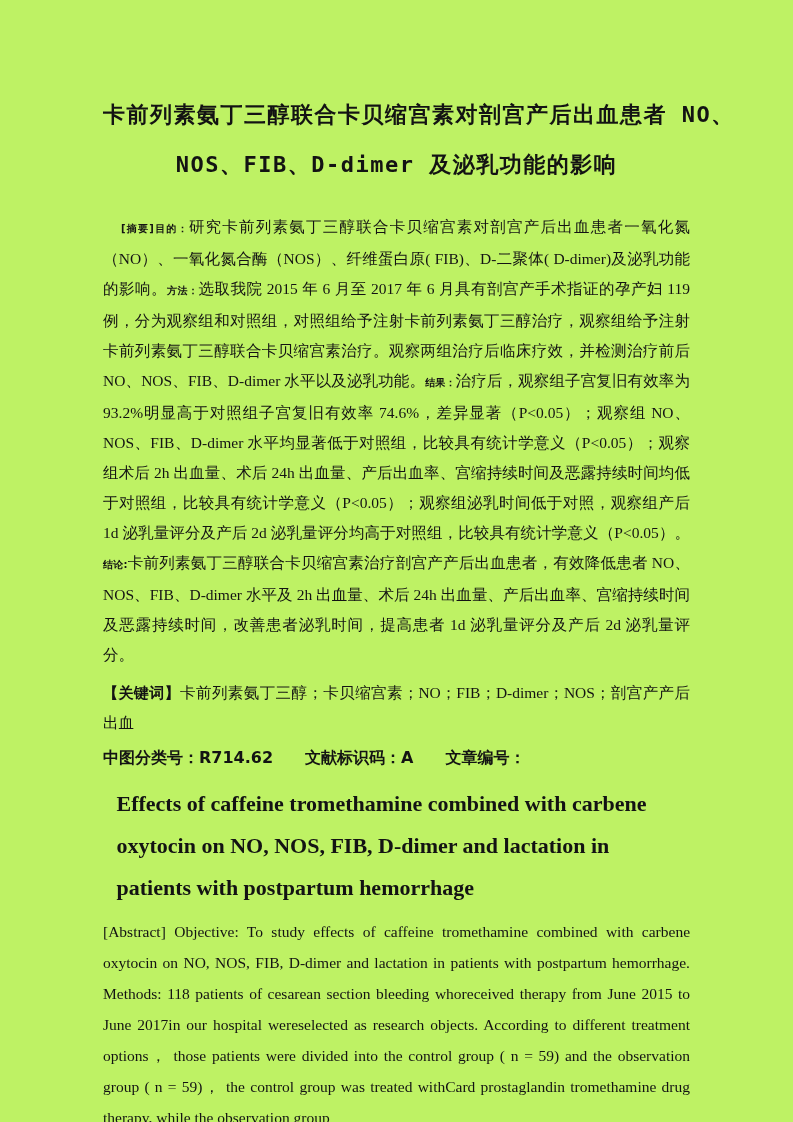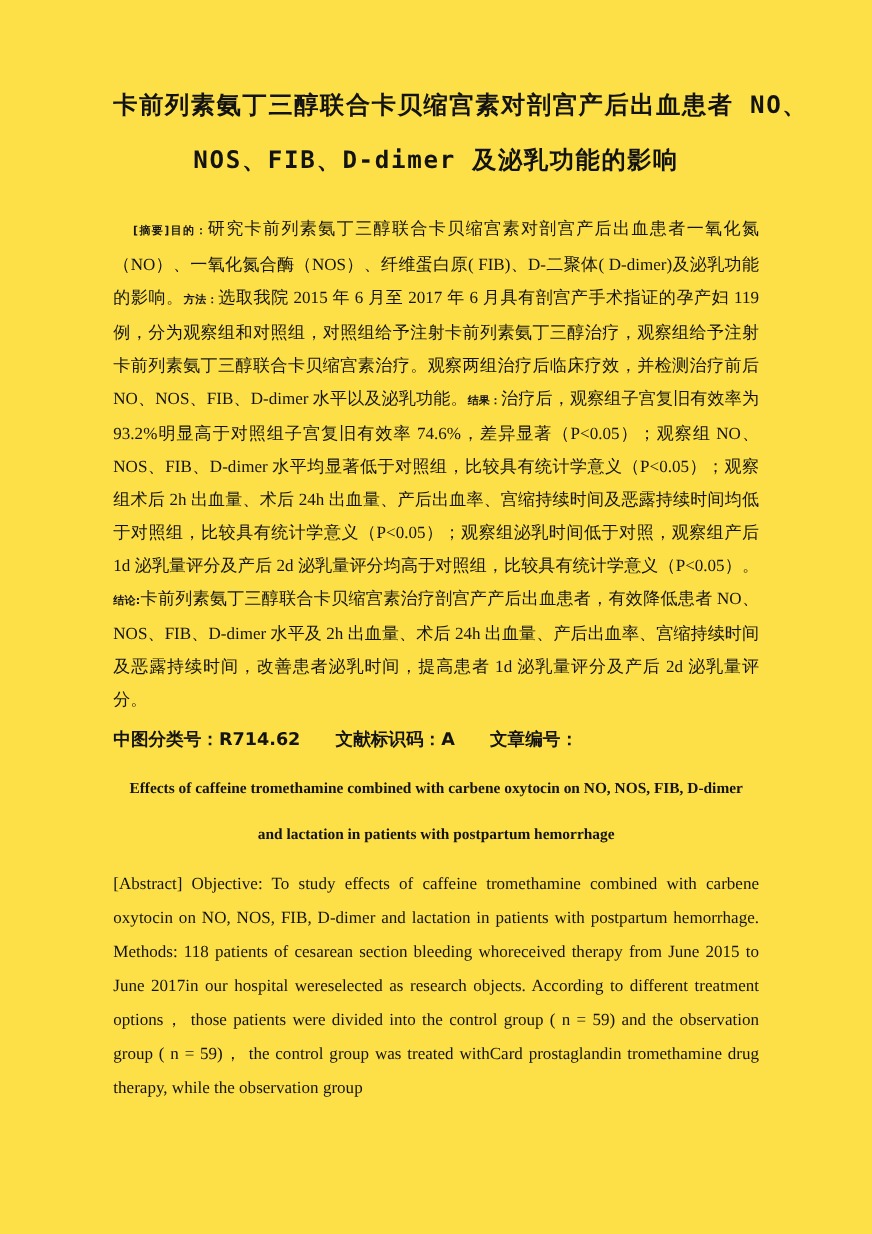--- a/index.html
+++ b/index.html
@@ -1,23 +1,23 @@
 <!DOCTYPE html>
 <html><head>
 <meta charset="utf-8">
 <style>
   html, body { margin: 0; padding: 0; background: #ffffff; }
   .page {
     position: relative;
     width: 793px;
     height: 1122px;
     margin: 0 auto;
-    background: #fde047;
+    background: #bef264;
     box-sizing: border-box;
-    padding: 72px 103px 0 103px;
+    padding: 90px 103px 0 103px;
     color: #131313;
     font-family: "Liberation Serif", serif;
     overflow: hidden;
   }
   
   .title-zh {
     margin: 0 0 22px 0;
     text-align: center;
     font-family: "DejaVu Sans Mono", "DejaVu Sans", "Liberation Sans", sans-serif;
     font-weight: bold;
@@ -53,22 +53,21 @@
     margin: 5px 0 0 0;
     font-size: 16px;
     line-height: 30px;
   }
   .clc .grp { margin-right: 32px; }
   .clc .grp:last-child { margin-right: 0; }
   
   .title-en {
     max-width: 560px;
     margin: 10px auto 0 auto;
-    text-align: center;
-    font-size: 14px;
+    font-size: 22px;
     font-weight: bold;
     line-height: 42px;
     font-family: "Liberation Serif", serif;
   }
   
   .abs-en {
     margin: 7px 0 0 0;
     font-size: 15.5px;
     line-height: 31px;
     text-align: justify;
@@ -83,20 +82,23 @@
 
   <h1 class="title-zh">
     <span class="tl">卡前列素氨丁三醇联合卡贝缩宫素对剖宫产后出血患者 NO、</span>
     <span class="tl">NOS、FIB、D-dimer 及泌乳功能的影响</span>
   </h1>
 
   <p class="abs-zh">
     <b>[摘要]目的：</b><span>研究卡前列素氨丁三醇联合卡贝缩宫素对剖宫产后出血患者一氧化氮（NO）、一氧化氮合酶（NOS）、纤维蛋白原( FIB)、D-二聚体( D-dimer)及泌乳功能的影响。</span><b>方法：</b><span>选取我院 2015 年 6 月至 2017 年 6 月具有剖宫产手术指证的孕产妇 119 例，分为观察组和对照组，对照组给予注射卡前列素氨丁三醇治疗，观察组给予注射卡前列素氨丁三醇联合卡贝缩宫素治疗。观察两组治疗后临床疗效，并检测治疗前后 NO、NOS、FIB、D-dimer 水平以及泌乳功能。</span><b>结果：</b><span>治疗后，观察组子宫复旧有效率为 93.2%明显高于对照组子宫复旧有效率 74.6%，差异显著（P&lt;0.05）；观察组 NO、NOS、FIB、D-dimer 水平均显著低于对照组，比较具有统计学意义（P&lt;0.05）；观察组术后 2h 出血量、术后 24h 出血量、产后出血率、宫缩持续时间及恶露持续时间均低于对照组，比较具有统计学意义（P&lt;0.05）；观察组泌乳时间低于对照，观察组产后 1d 泌乳量评分及产后 2d 泌乳量评分均高于对照组，比较具有统计学意义（P&lt;0.05）。</span><b>结论:</b><span>卡前列素氨丁三醇联合卡贝缩宫素治疗剖宫产产后出血患者，有效降低患者 NO、NOS、FIB、D-dimer 水平及 2h 出血量、术后 24h 出血量、产后出血率、宫缩持续时间及恶露持续时间，改善患者泌乳时间，提高患者 1d 泌乳量评分及产后 2d 泌乳量评分。</span>
   </p>
 
+  <p class="kw">
+    <b>【关键词】</b><span>卡前列素氨丁三醇；卡贝缩宫素；NO；FIB；D-dimer；NOS；剖宫产产后出血</span>
+  </p>
 
   <p class="clc">
     <span class="grp"><span>中图分类号：</span><span>R714.62</span></span><span class="grp"><span>文献标识码：</span><span>A</span></span><span class="grp"><span>文章编号：</span></span>
   </p>
 
   <h2 class="title-en">Effects of caffeine tromethamine combined with carbene oxytocin on NO, NOS, FIB, D-dimer and lactation in patients with postpartum hemorrhage</h2>
 
   <p class="abs-en">
     <b>[Abstract] Objective:</b><span> To study effects of caffeine tromethamine combined with carbene oxytocin on NO, NOS, FIB, D-dimer and lactation in patients with postpartum hemorrhage. </span><b>Methods:</b><span> 118 patients of cesarean section bleeding whoreceived therapy from June 2015 to June 2017in our hospital wereselected as research objects. According to different treatment options， those patients were divided into the control group ( n = 59) and the observation group ( n = 59)， the control group was treated withCard prostaglandin tromethamine drug therapy, while the observation group</span>
   </p>

